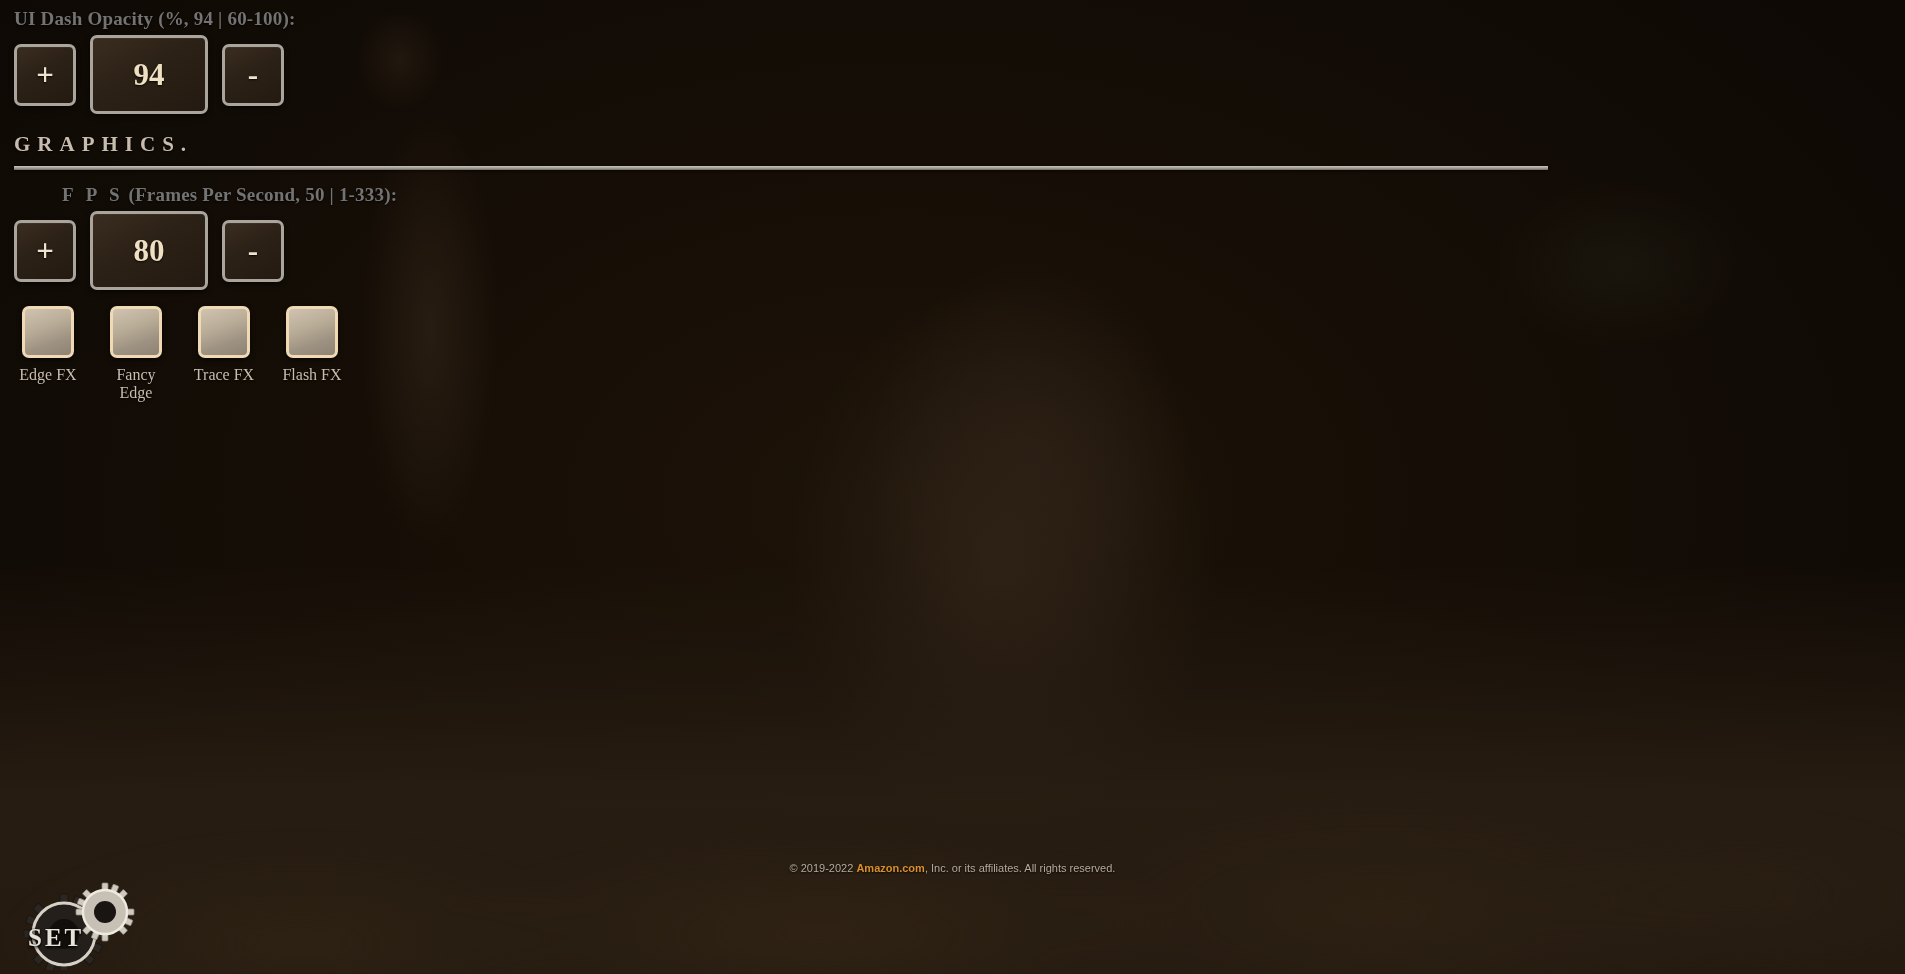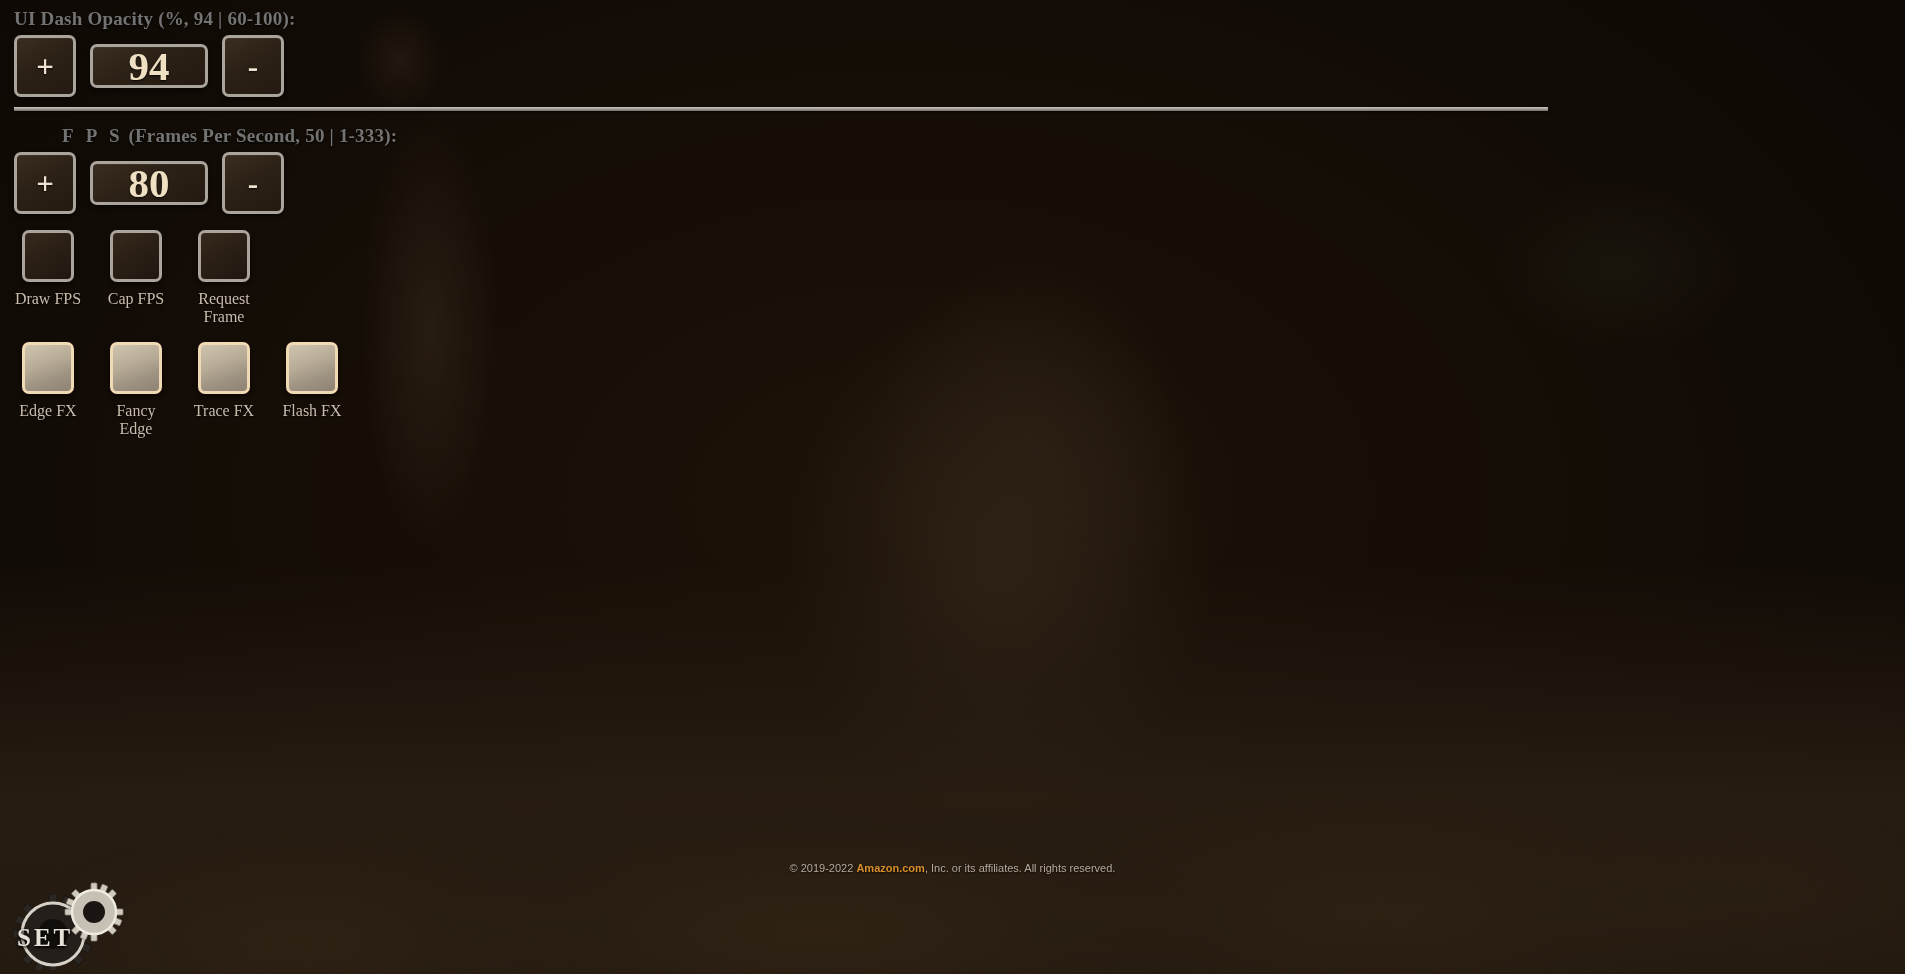--- a/index.html
+++ b/index.html
@@ -95,22 +95,22 @@
     text-shadow: 0 1px 2px rgba(0,0,0,0.8);
     cursor: pointer;
     user-select: none;
   }
   .btn-step {
     width: 62px; height: 62px;
     font-size: 31px; font-weight: bold;
     line-height: 1;
   }
   .btn-value {
-    width: 118px; height: 44px;
-    font-size: 41px; font-weight: bold;
+    width: 118px; height: 79px;
+    font-size: 31px; font-weight: bold;
     color: #efe0c3;
   }
 
   
   .check-row {
     display: flex;
     align-items: flex-start;
     gap: 20px;
     margin-top: 16px;
   }
@@ -180,21 +180,21 @@
     font-size: 11px;
     color: #b6aa9c;
     text-shadow: 0 1px 2px rgba(0,0,0,0.8);
     z-index: 6;
   }
   #footer .brand { color: #d98f2b; font-weight: bold; }
 
   
   #set-badge {
     position: absolute;
-    left: 9px;
+    left: 20px;
     top: 880px;
     width: 120px;
     height: 90px;
     z-index: 7;
     cursor: pointer;
   }
   #set-badge svg { position: absolute; left: 0; top: 0; }
   #set-text {
     position: absolute;
     left: 8px;
@@ -217,43 +217,30 @@
 
 <div id="panel">
 
   <div class="field-label">UI Dash Opacity (%, 94 | 60-100):</div>
   <div class="stepper">
     <div class="btn btn-step">+</div>
     <div class="btn btn-value">94</div>
     <div class="btn btn-step">-</div>
   </div>
 
+  <div class="section-head">GRAPHICS.</div>
   <div class="section-rule"></div>
 
   <div class="field-label"><span class="spaced">F P S</span><span> (Frames Per Second, 50 | 1-333):</span></div>
   <div class="stepper">
     <div class="btn btn-step">+</div>
     <div class="btn btn-value">80</div>
     <div class="btn btn-step">-</div>
   </div>
 
-  <div class="check-row">
-    <div class="check-item">
-      <div class="checkbox off"></div>
-      <div class="check-label">Draw FPS</div>
-    </div>
-    <div class="check-item">
-      <div class="checkbox off"></div>
-      <div class="check-label">Cap FPS</div>
-    </div>
-    <div class="check-item">
-      <div class="checkbox off"></div>
-      <div class="check-label">Request Frame</div>
-    </div>
-  </div>
 
 
   <div class="check-row">
     <div class="check-item">
       <div class="checkbox on"></div>
       <div class="check-label">Edge FX</div>
     </div>
     <div class="check-item">
       <div class="checkbox on"></div>
       <div class="check-label">Fancy Edge</div>

